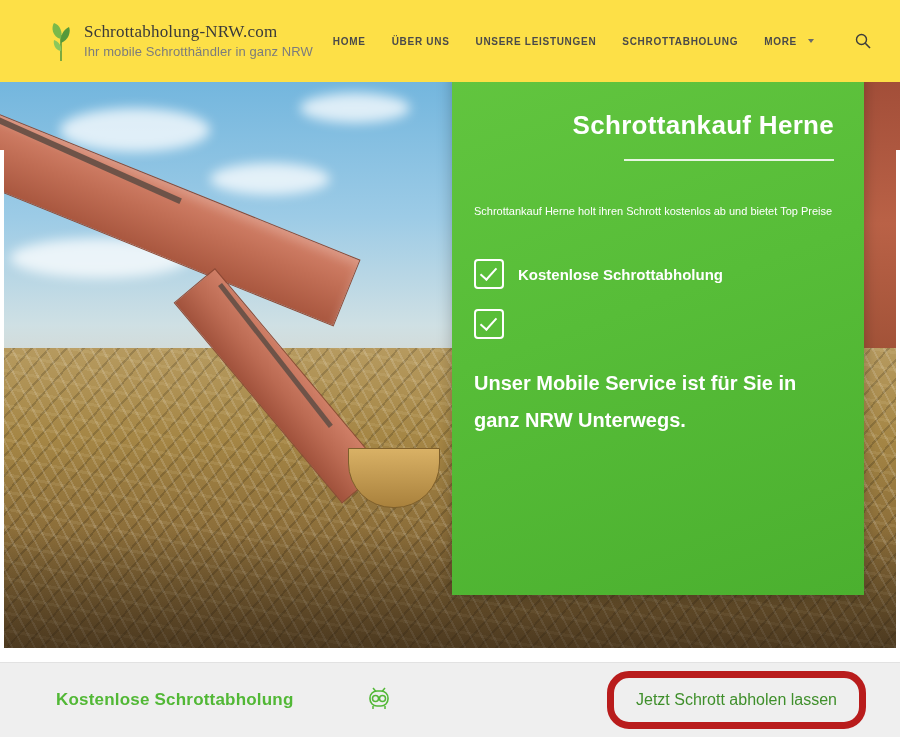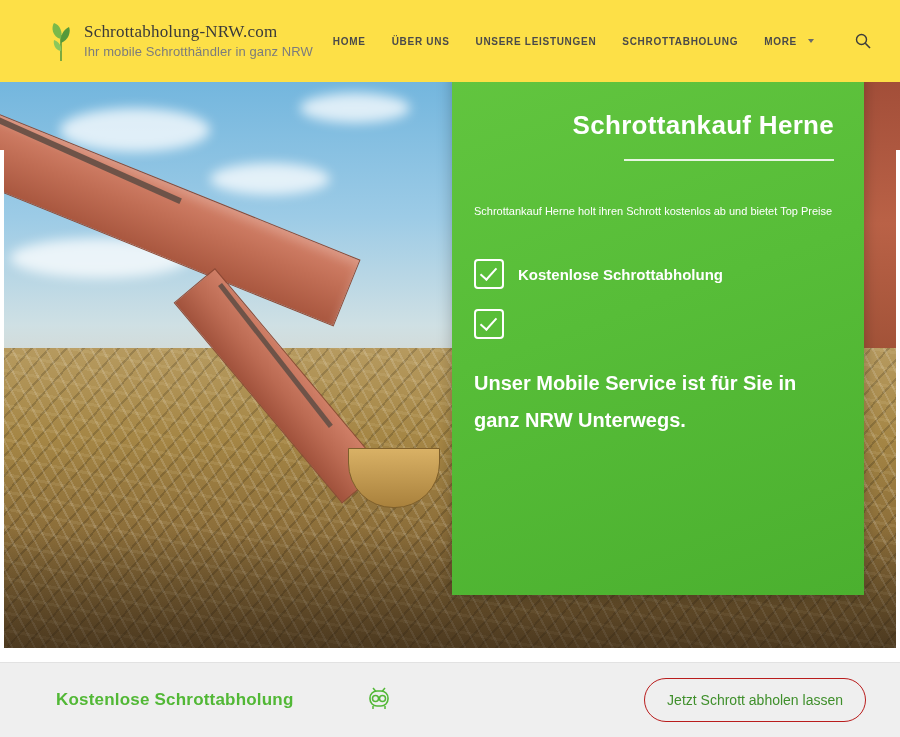--- a/index.html
+++ b/index.html
@@ -305,24 +305,24 @@
     gap: 14px;
   }
   .phone-num {
     font-size: 23px;
     font-weight: bold;
     color: #52b836;
     letter-spacing: 0.5px;
   }
   .cta {
     margin-left: auto;
-    border: 1px solid #b91c1c;
+    border: 7px solid #b91c1c;
     border-radius: 22px;
     padding: 13px 22px;
-    font-size: 14px;
+    font-size: 16px;
     color: #3f8f2b;
     background: transparent;
     cursor: pointer;
     white-space: nowrap;
   }
   
   .edge-left {
     position: absolute;
     left: 0; top: 82px;
     width: 4px; height: 580px;

